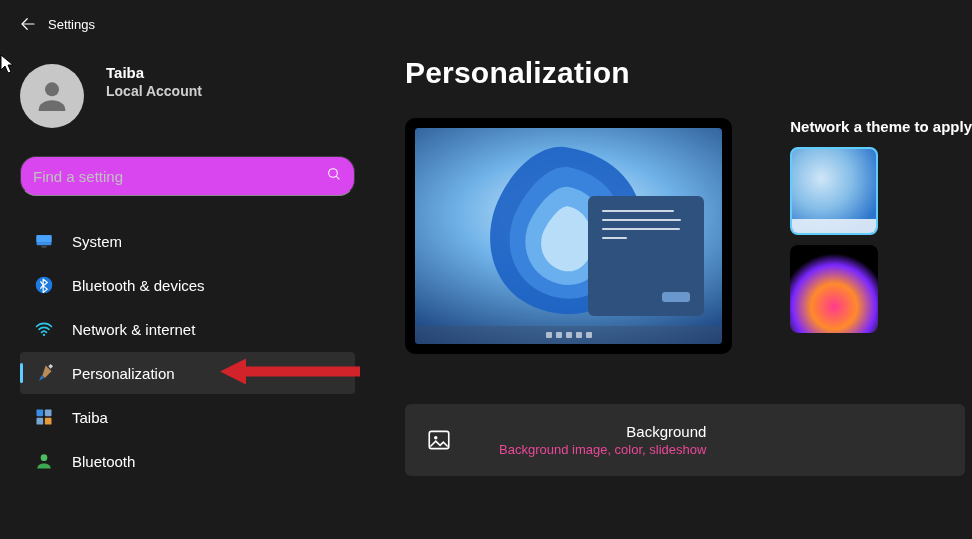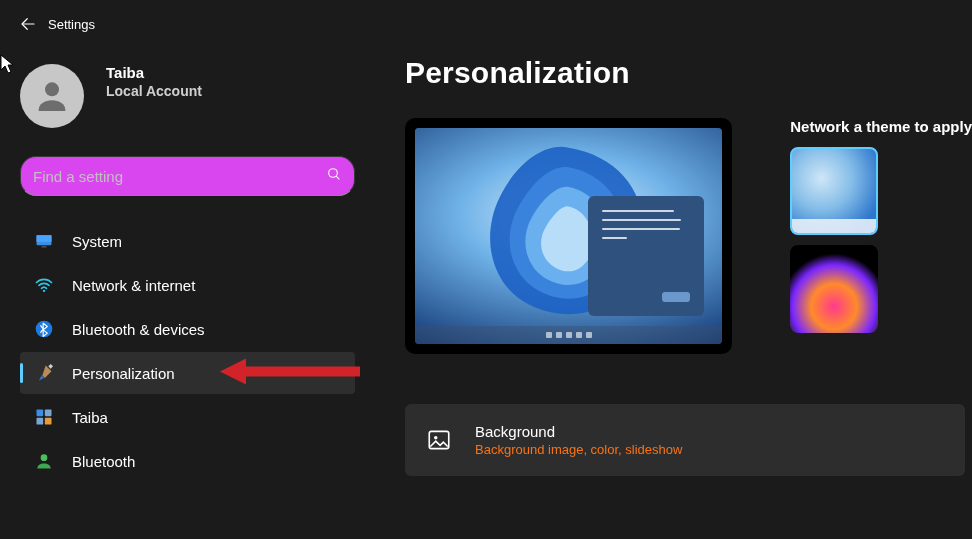--- a/index.html
+++ b/index.html
@@ -61,25 +61,25 @@
   .themes-col { display:flex; flex-direction:column; gap:10px; }
   .themes-title { font-size:15px; font-weight:600; margin-bottom:2px; white-space:nowrap; }
   .theme-tile { width:88px; height:88px; border-radius:8px; overflow:hidden; display:flex; flex-direction:column; cursor:pointer; }
   .theme-tile.light { background: radial-gradient(circle at 35% 35%, #cfe6f7 0%, #84bde8 40%, #2e76cd 80%); border:2px solid #60cdff; position:relative;}
   .theme-tile.light .tile-bar{position:absolute;left:0;right:0;bottom:0;height:14px;background:rgba(230,240,250,.9);}
   .theme-tile.dark  { background:#000; position:relative;}
   .theme-tile.dark::after{content:"";position:absolute;inset:0;background:radial-gradient(circle at 50% 70%, #ff3b8d 0%, #ff8a2b 30%, #7a27ff 55%, transparent 70%);}
   .theme-tile.dark .tile-bar{position:absolute;left:0;right:0;bottom:0;height:14px;background:rgba(30,30,30,.9);}
 
   
-  .card { margin-top:50px; width:560px; height:72px; background:#2d2d2d; border-radius:6px; display:flex; align-items:center; gap:22px; padding:0 20px; cursor:pointer;}
+  .card { margin-top:50px; width:560px; height:72px; background:#2d2d2d; border-radius:6px; display:flex; align-items:center; gap:22px; padding:0 20px; cursor:pointer;text-align:right;}
   .card-icon { width:28px; height:28px; display:flex; align-items:center; justify-content:center; }
   .card-text { display:flex; flex-direction:column; gap:2px; }
   .card-title{ font-size:15px; color:#fff; }
-  .card-sub  { font-size:13px; color:#f97316; }
+  .card-sub  { font-size:13px; color:#ec4899;margin-left:24px; }
 
   .cursor-img{position:absolute; left:0px; top:54px; pointer-events:none;}
 </style>
 </head>
 <body>
 
 <div class="titlebar">
   <div class="back-btn">
     <svg width="18" height="18" viewBox="0 0 24 24" fill="none" stroke="#ffffff" stroke-width="1.6" stroke-linecap="round" stroke-linejoin="round">
         <line x1="20" y1="12" x2="5" y2="12"></line>
@@ -124,39 +124,39 @@
               <rect x="3" y="5" width="18" height="12" rx="1.5" fill="#3a8ee6"></rect>
               <rect x="3" y="5" width="18" height="8" fill="#4aa3ff"></rect>
               <rect x="9" y="18" width="6" height="2" fill="#4a4a4a"></rect>
             </svg>
         </span>
         <span class="nav-label">System</span>
       </div>
 
       <div class="nav-item">
         <span class="nav-icon">
+          <svg width="20" height="20" viewBox="0 0 24 24">
+              <circle cx="12" cy="12" r="10" fill="#1f7ae0"></circle>
+              <path d="M11 5v14l5-5-5-4 5-4-5-5z" fill="none"></path>
+              <path d="M11 5l5 4-5 4 5 4-5 4V5zM8 8l3 4-3 4" fill="none" stroke="#fff" stroke-width="1.4" stroke-linejoin="round" stroke-linecap="round"></path>
+            </svg>
+        </span>
+        <span class="nav-label">Bluetooth &amp; devices</span>
+      </div>
+
+      <div class="nav-item">
+        <span class="nav-icon">
           <svg width="20" height="20" viewBox="0 0 24 24" fill="none">
               <path d="M3 9c5-5 13-5 18 0" stroke="#2dc6e8" stroke-width="2" stroke-linecap="round"></path>
               <path d="M6 12.5c3.3-3.3 8.7-3.3 12 0" stroke="#2dc6e8" stroke-width="2" stroke-linecap="round"></path>
               <path d="M9 16c1.7-1.7 4.3-1.7 6 0" stroke="#2dc6e8" stroke-width="2" stroke-linecap="round"></path>
               <circle cx="12" cy="19" r="1.4" fill="#2dc6e8"></circle>
             </svg>
         </span>
         <span class="nav-label">Network &amp; internet</span>
-      </div>
-
-      <div class="nav-item">
-        <span class="nav-icon">
-          <svg width="20" height="20" viewBox="0 0 24 24">
-              <circle cx="12" cy="12" r="10" fill="#1f7ae0"></circle>
-              <path d="M11 5v14l5-5-5-4 5-4-5-5z" fill="none"></path>
-              <path d="M11 5l5 4-5 4 5 4-5 4V5zM8 8l3 4-3 4" fill="none" stroke="#fff" stroke-width="1.4" stroke-linejoin="round" stroke-linecap="round"></path>
-            </svg>
-        </span>
-        <span class="nav-label">Bluetooth &amp; devices</span>
       </div>
 
       <div class="nav-item selected" style="position:relative">
         <span class="nav-icon">
           <svg width="20" height="20" viewBox="0 0 24 24">
               <path d="M14 3l7 7-8 8-3-3z" fill="#b98b5a"></path>
               <path d="M9 15l-3 6 6-3z" fill="#2d7bd8"></path>
               <rect x="18" y="2" width="4" height="4" transform="rotate(45 20 4)" fill="#d0d0d0"></rect>
             </svg>
         </span>

